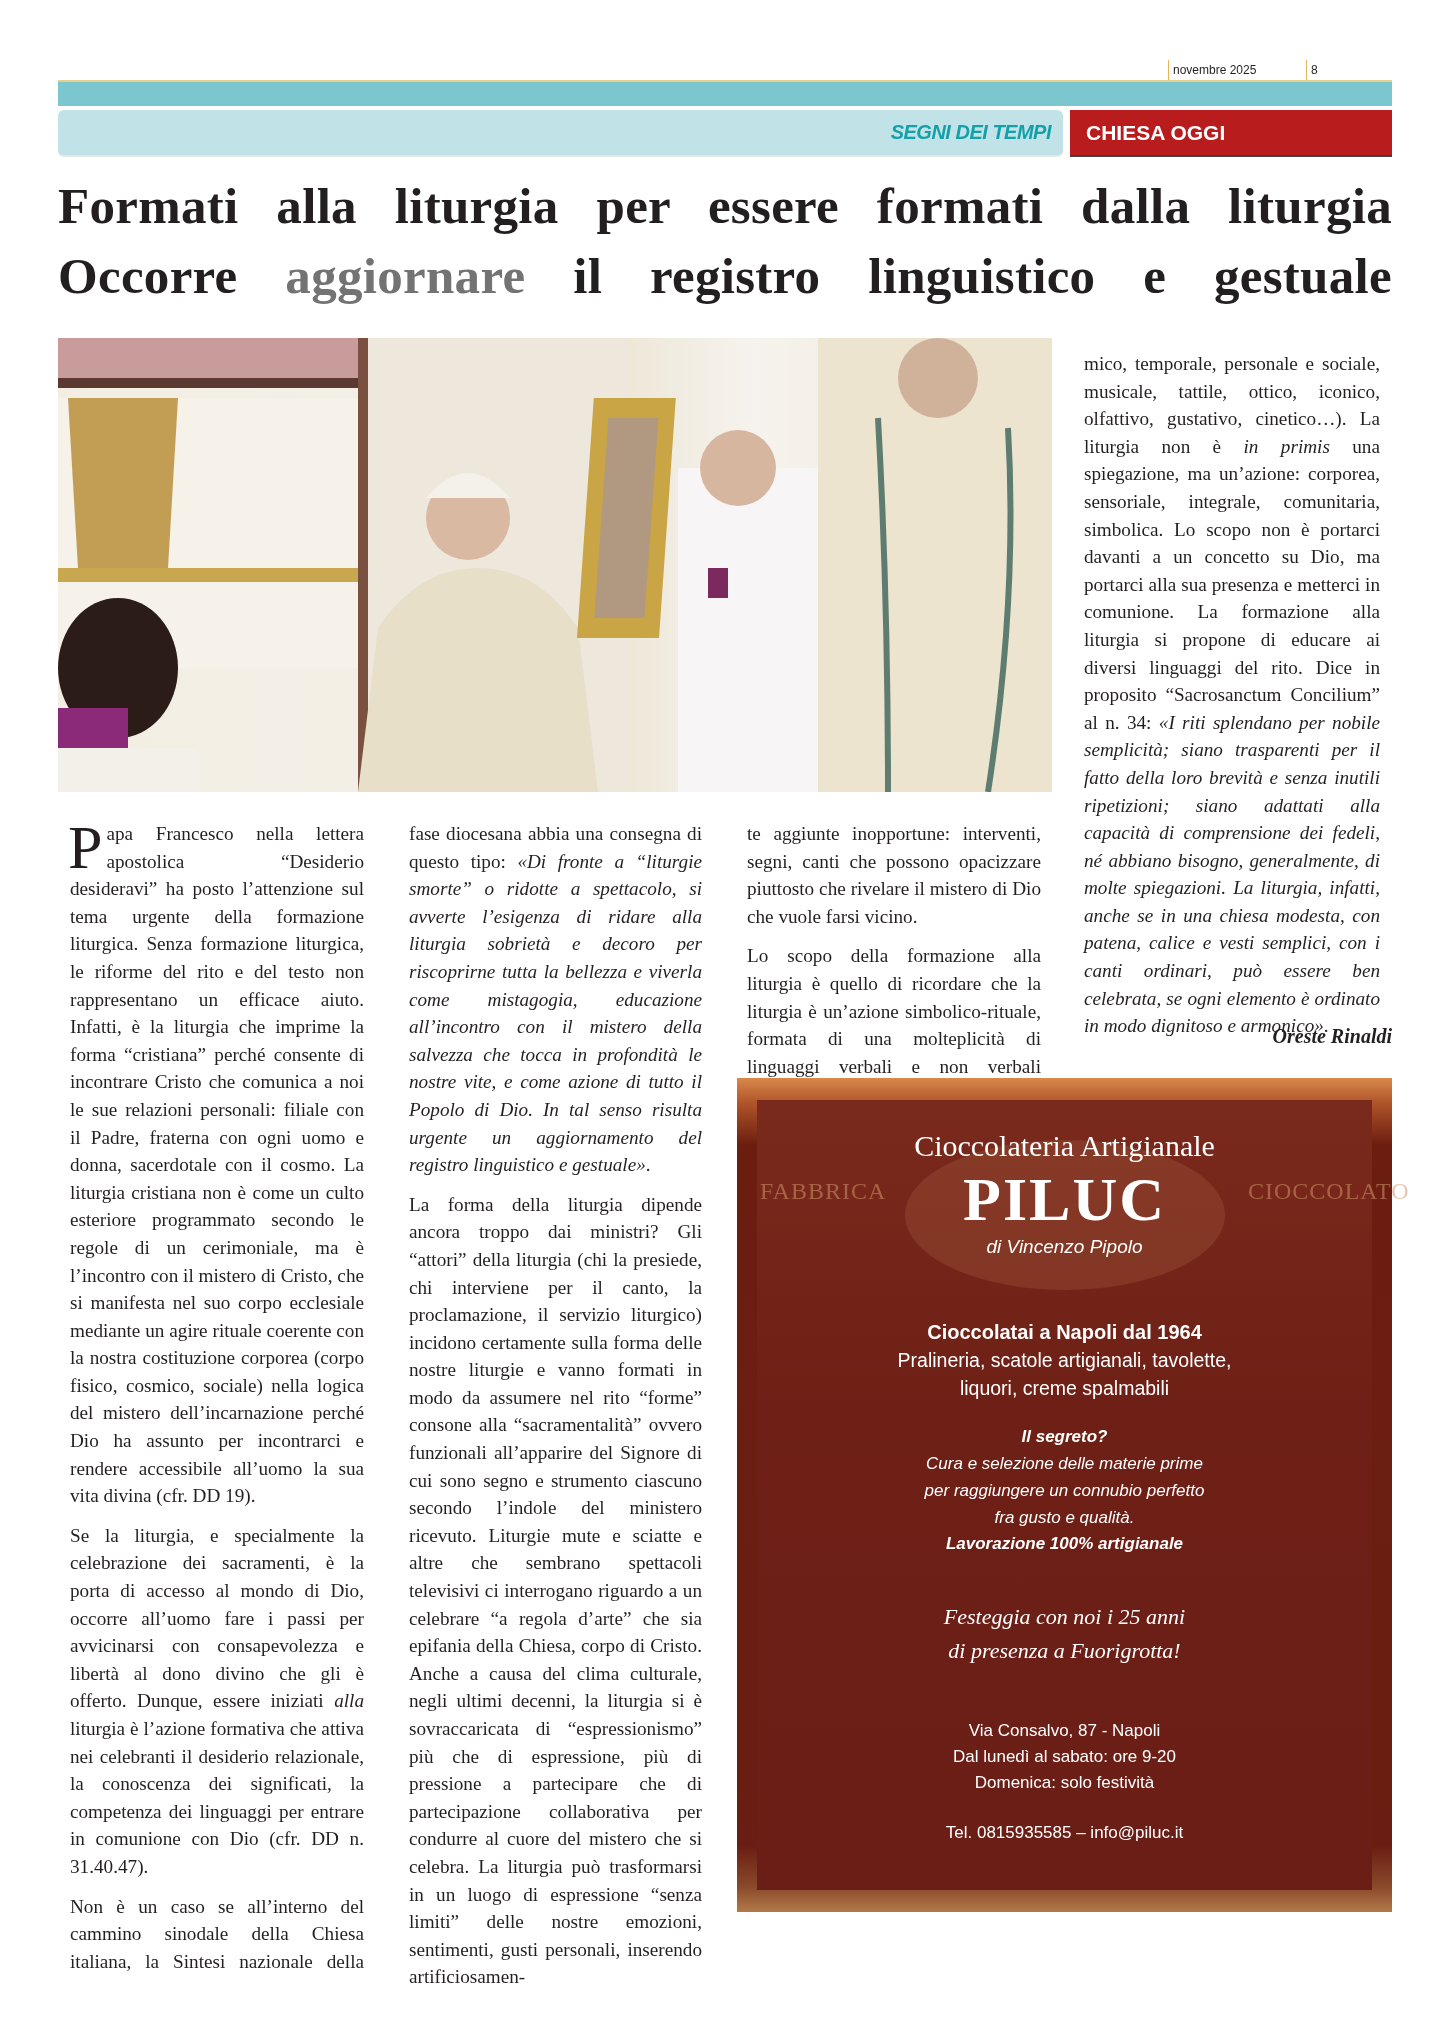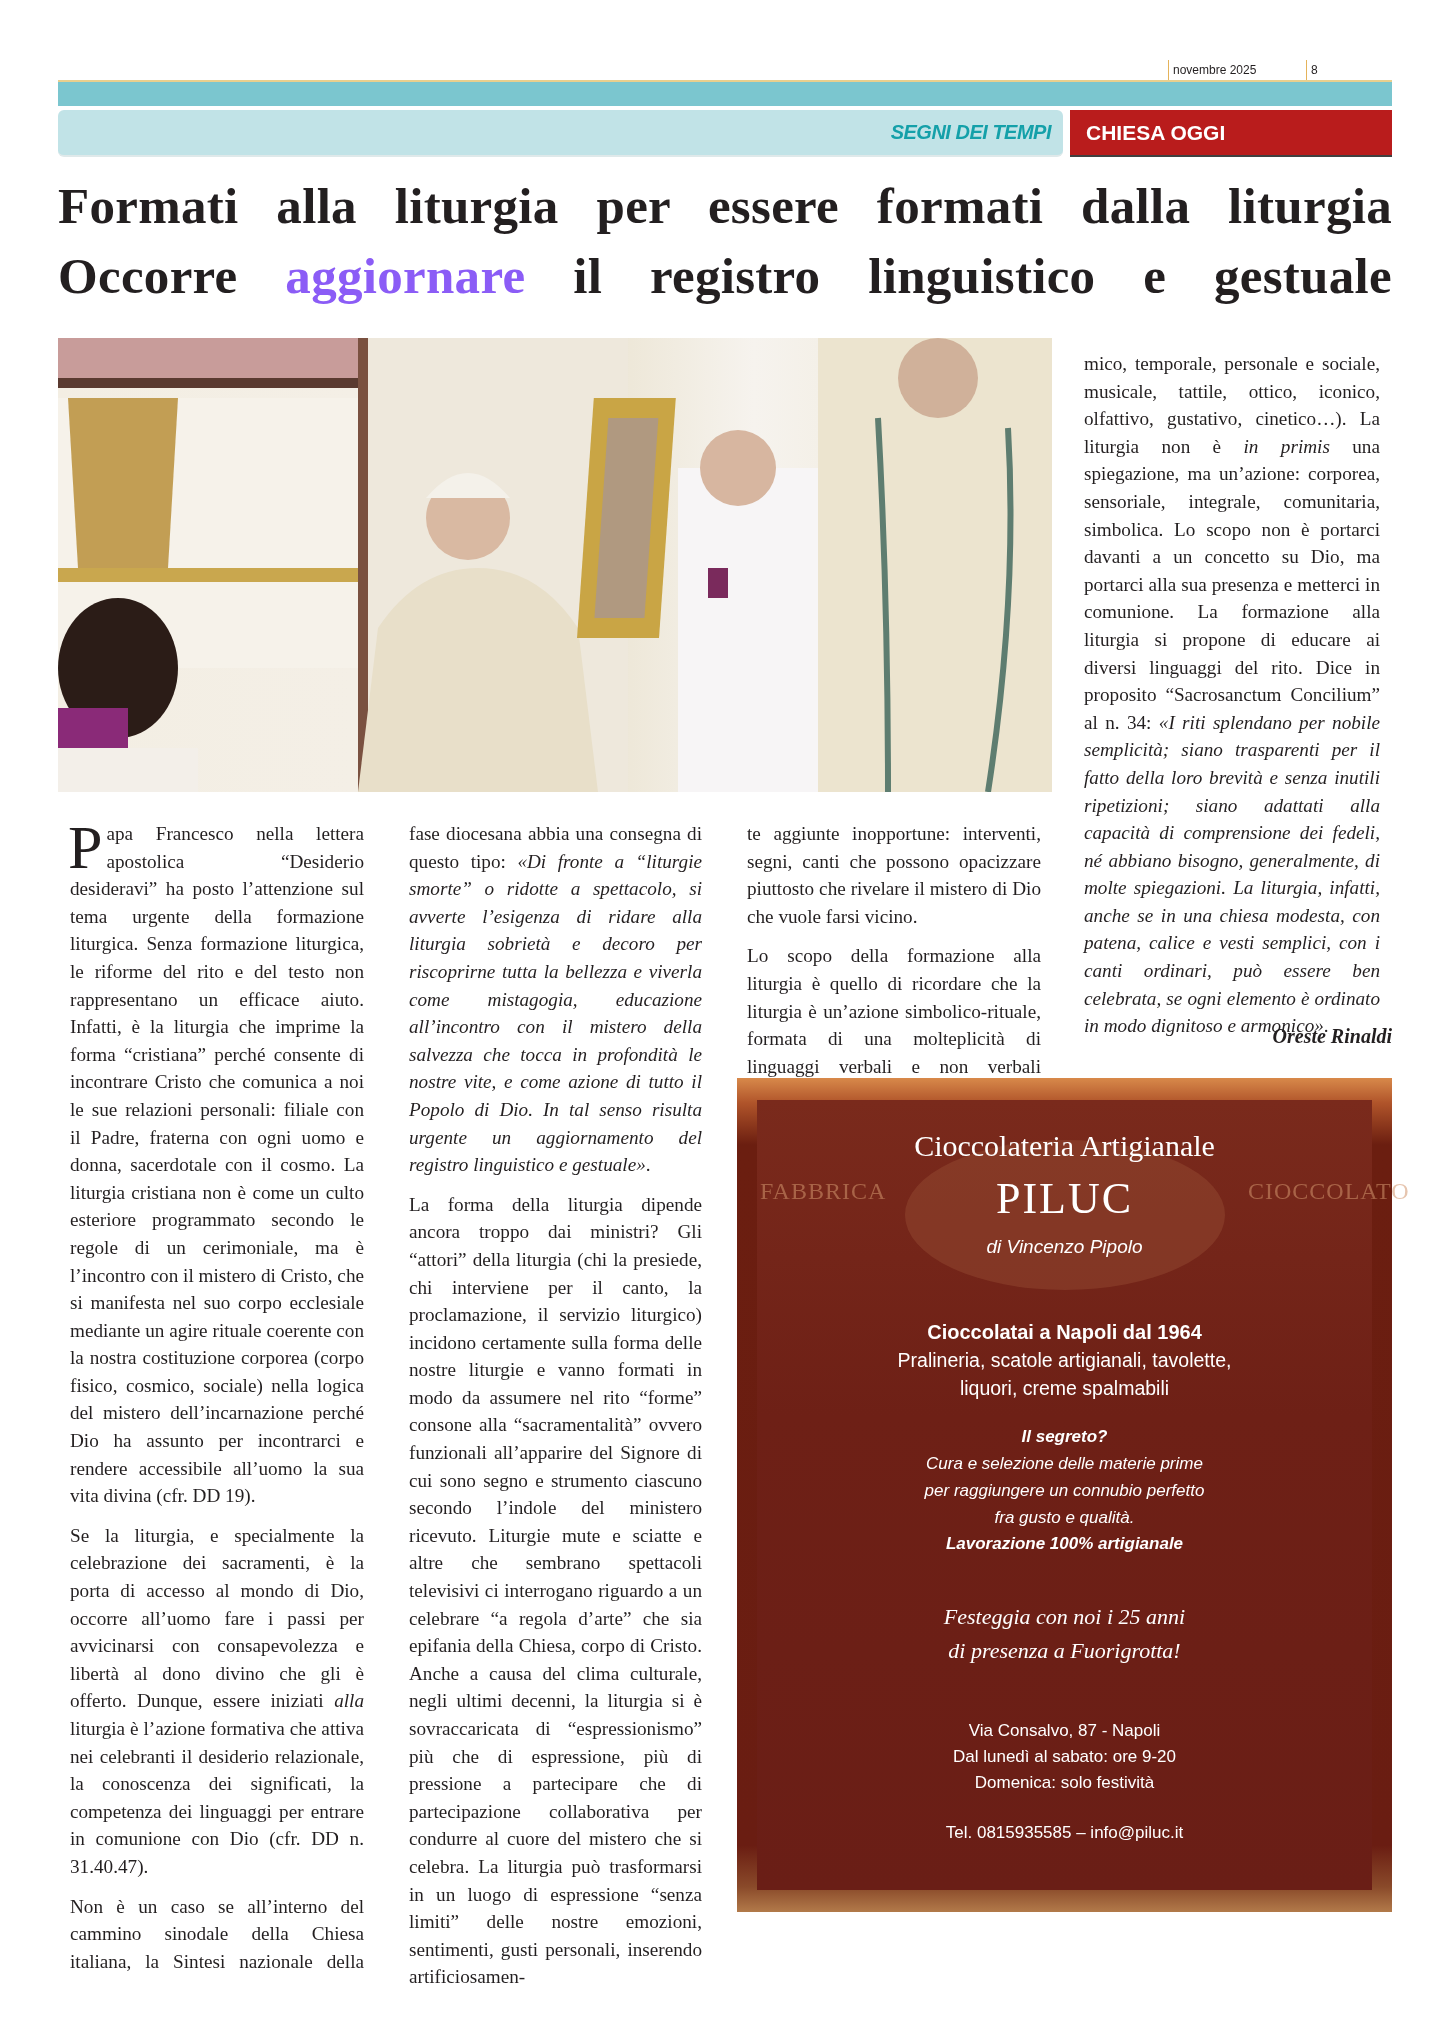--- a/index.html
+++ b/index.html
@@ -22,21 +22,21 @@
   .sec-right { left:1070px; top:110px; width:322px; height:45px; background:#b91c1c;
               border-bottom:2px solid #404040; }
   .sec-right span { position:absolute; left:16px; top:0; line-height:45px;
               font-family:"Liberation Sans", sans-serif; font-weight:bold; font-size:21px; color:#ffffff; }
 
   
   .title { left:58px; width:1334px; font-weight:bold; font-size:51px; line-height:60px;
            text-align:justify; text-align-last:justify; white-space:nowrap; letter-spacing:0.3px; }
   .title1 { top:176px; }
   .title2 { top:246px; }
-  .accent { color:#8b5cf6;margin-top:24px; }
+  .accent { color:#737373;margin-top:24px; }
 
   
   .photo { left:58px; top:338px; width:994px; height:454px; overflow:hidden;
            background:linear-gradient(90deg,#f3eee3 0%,#f4efe6 30%,#e9e1cc 50%,#f6f3ee 70%,#ede5d2 100%); }
 
   
   .col { font-size:19.2px; line-height:27.6px; text-align:justify; hyphens:manual; }
   .col p { margin:12px; }
   .col i, .col em { font-style:italic; }
   .c1 { left:58px; top:808px; width:318px; }
@@ -51,21 +51,21 @@
   .ad-outer { left:737px; top:1078px; width:655px; height:834px; overflow:hidden;
               background:linear-gradient(180deg,#d8894a 0%,#b0542a 3%,#6b1e10 8%,#6a1d12 92%,#8a4a2a 97%,#b27a4a 100%); }
   .ad-inner { left:757px; top:1100px; width:615px; height:790px;
               background:linear-gradient(180deg,#7a2a1c 0%,#6e2016 40%,#6a1e16 100%); }
   .ad-oval { left:905px; top:1140px; width:320px; height:150px; border-radius:50%;
              background:rgba(160,90,60,0.35); }
   .ad-fab { left:760px; top:1178px; font-size:24px; color:rgba(210,150,110,0.55); letter-spacing:1px; }
   .ad-cioc { left:1248px; top:1178px; font-size:24px; color:rgba(210,150,110,0.55); letter-spacing:1px; }
   .ad-text { left:757px; width:615px; text-align:center; color:#ffffff; }
   .ad-line1 { top:1128px; font-size:30px; line-height:36px; }
-  .ad-brand { top:1166px; font-size:44px; line-height:66px; font-weight:normal; letter-spacing:2px; }
+  .ad-brand { top:1166px; font-size:62px; line-height:66px; font-weight:bold; letter-spacing:2px; }
   .ad-owner { top:1234px; font-family:"Liberation Sans", sans-serif; font-style:italic; font-size:19px; line-height:26px; }
   .ad-since { top:1318px; font-family:"Liberation Sans", sans-serif; font-weight:bold; font-size:20px; line-height:28px; }
   .ad-products { top:1346px; font-family:"Liberation Sans", sans-serif; font-size:19.5px; line-height:28px; }
   .ad-secret-title { top:1424px; font-family:"Liberation Sans", sans-serif; font-weight:bold; font-style:italic; font-size:17px; line-height:26px; }
   .ad-secret { top:1450px; font-family:"Liberation Sans", sans-serif; font-style:italic; font-size:17px; line-height:27px; }
   .ad-craft { top:1531px; font-family:"Liberation Sans", sans-serif; font-weight:bold; font-style:italic; font-size:17px; line-height:26px; }
   .ad-celebrate { top:1600px; font-style:italic; font-size:22px; line-height:34px; }
   .ad-address { top:1718px; font-family:"Liberation Sans", sans-serif; font-size:17px; line-height:26px; }
   .ad-contact { top:1820px; font-family:"Liberation Sans", sans-serif; font-size:17px; line-height:26px; }
 </style>

